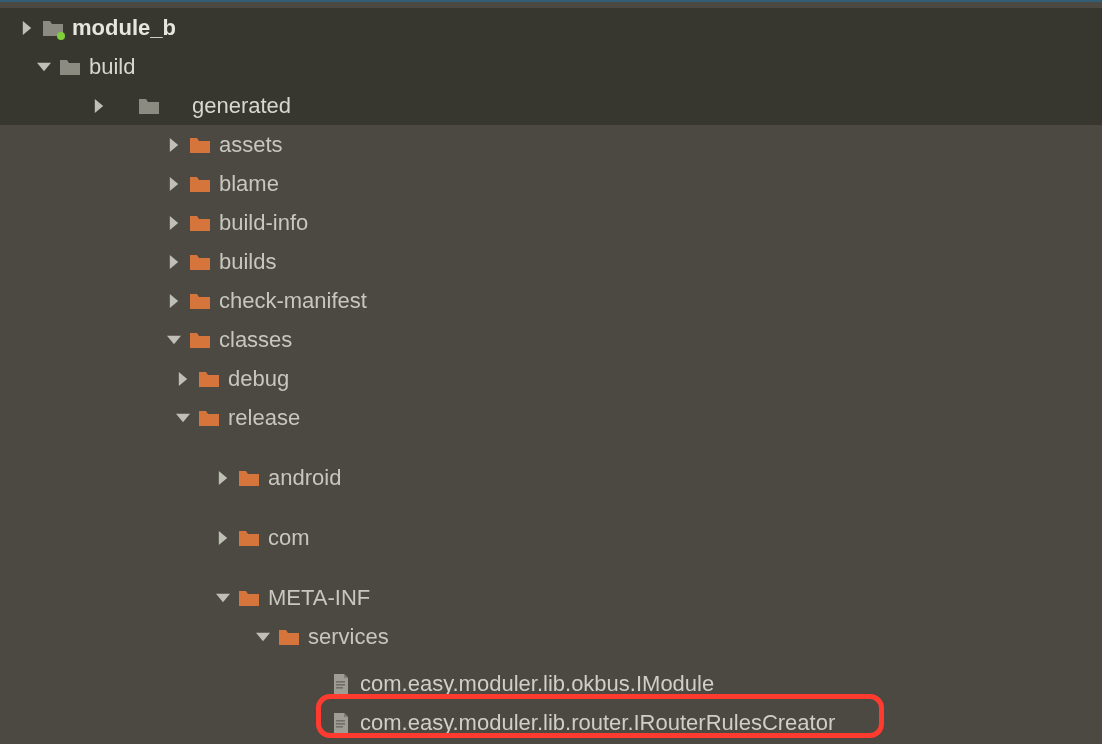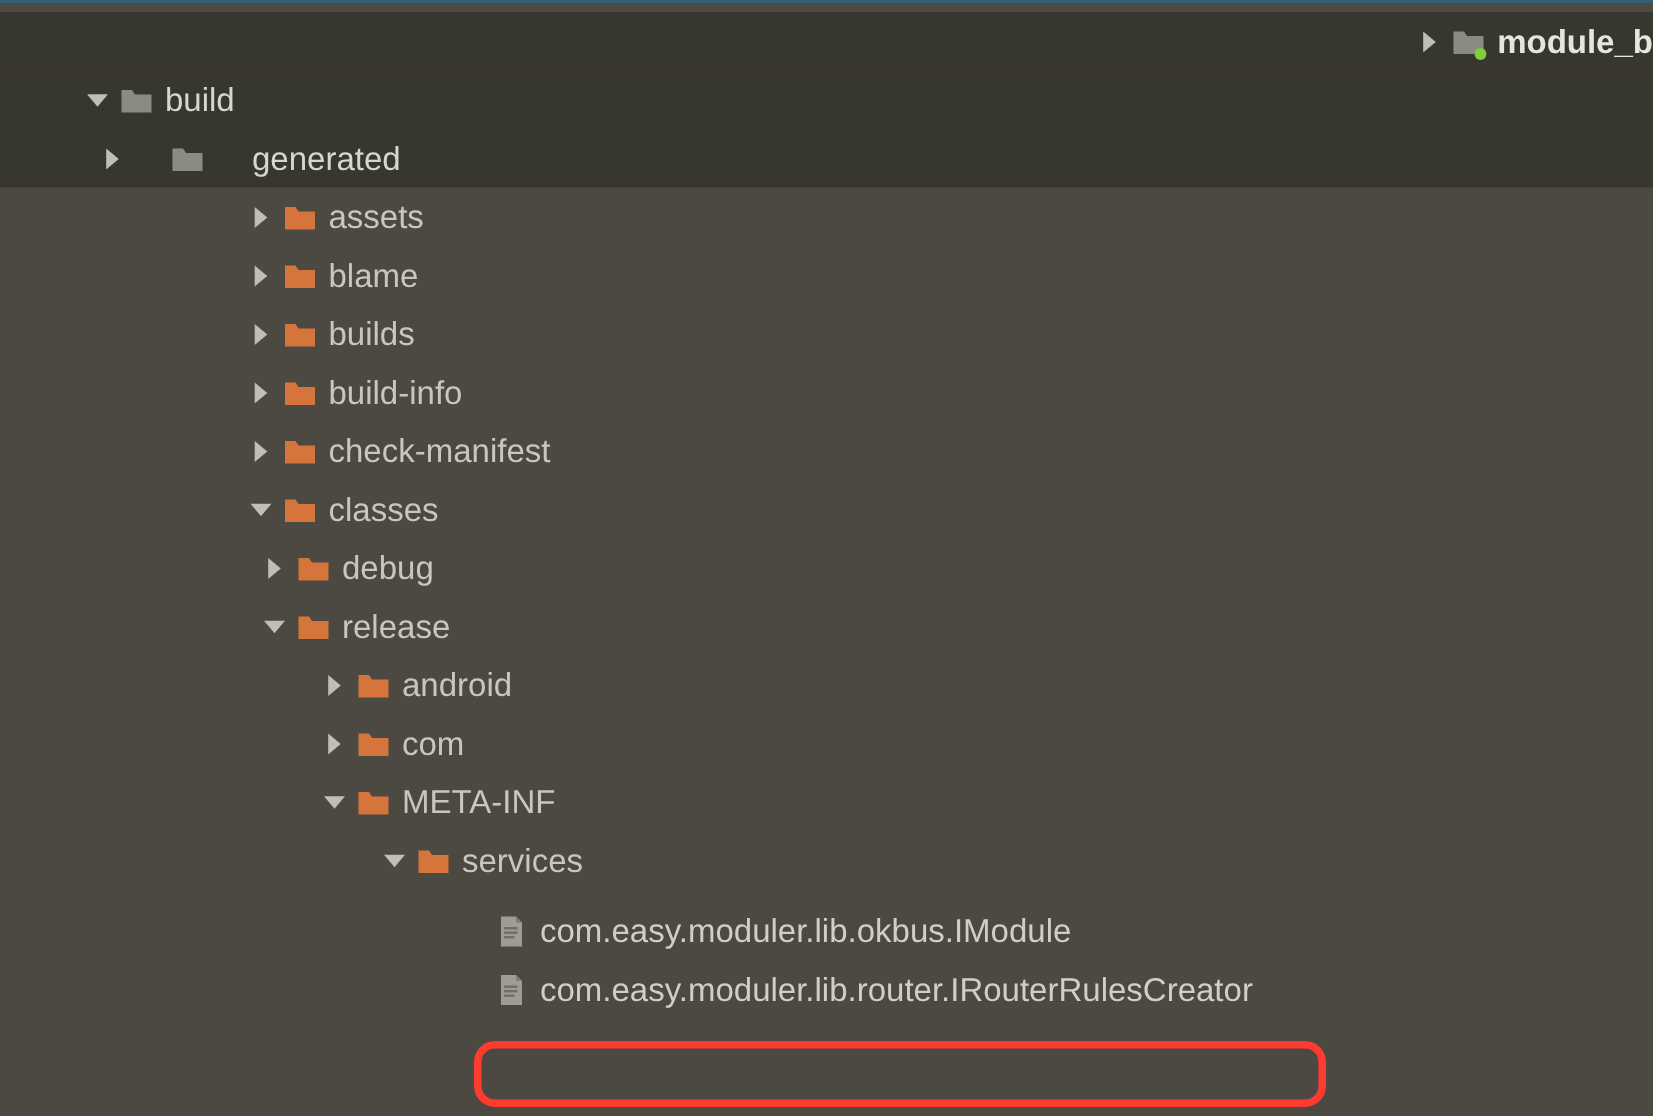--- a/index.html
+++ b/index.html
@@ -50,26 +50,26 @@
 
   
   .highlight-box {
     position: absolute;
     border: 5px solid #ff3b30;
     border-radius: 14px;
     pointer-events: none;
   }
 
   
-  .ind0  { padding-left: 36px; justify-content: flex-end; }
-  .ind1  { padding-left: 56px; }
-  .ind2  { padding-left: 66px; gap: 24px; }
+  .ind0  { padding-left: 18px; }
+  .ind1  { padding-left: 35px; }
+  .ind2  { padding-left: 90px; gap: 24px; }
   .ind3  { padding-left: 134px; margin-left: 31px; }
   .ind4  { padding-left: 174px; }
-  .ind5  { padding-left: 214px; }
+  .ind5  { padding-left: 214px; margin-top: 21px; }
   .ind6  { padding-left: 254px; }
   .ind8  { padding-left: 330px; align-items: flex-end; }
   .filelabel { color: #cfcfc6; }
   .folderlabel { color: #c7c7bf; }
 </style>
 </head>
 <body>
 
 <div class="tree">
 
@@ -152,35 +152,35 @@
     <span class="arrow">
       <svg width="14" height="14" viewBox="0 0 10 10">
           <path d="M2 0 L8 5 L2 10 Z" fill="#bfbfb6"></path>
         </svg>
     </span>
     <span class="icon">
       <svg width="22" height="20" viewBox="0 0 22 20">
         <path d="M1 3 L8 3 L10 6 L21 6 L21 18 L1 18 Z" fill="#d5743b"></path>
       </svg>
     </span>
+    <span class="label folderlabel">build-info</span>
+  </div>
+
+  <div class="row ind3">
+    <span class="arrow">
+      <svg width="14" height="14" viewBox="0 0 10 10">
+          <path d="M2 0 L8 5 L2 10 Z" fill="#bfbfb6"></path>
+        </svg>
+    </span>
+    <span class="icon">
+      <svg width="22" height="20" viewBox="0 0 22 20">
+        <path d="M1 3 L8 3 L10 6 L21 6 L21 18 L1 18 Z" fill="#d5743b"></path>
+      </svg>
+    </span>
     <span class="label folderlabel">builds</span>
-  </div>
-
-  <div class="row ind3">
-    <span class="arrow">
-      <svg width="14" height="14" viewBox="0 0 10 10">
-          <path d="M2 0 L8 5 L2 10 Z" fill="#bfbfb6"></path>
-        </svg>
-    </span>
-    <span class="icon">
-      <svg width="22" height="20" viewBox="0 0 22 20">
-        <path d="M1 3 L8 3 L10 6 L21 6 L21 18 L1 18 Z" fill="#d5743b"></path>
-      </svg>
-    </span>
-    <span class="label folderlabel">build-info</span>
   </div>
 
   <div class="row ind3">
     <span class="arrow">
       <svg width="14" height="14" viewBox="0 0 10 10">
           <path d="M2 0 L8 5 L2 10 Z" fill="#bfbfb6"></path>
         </svg>
     </span>
     <span class="icon">
       <svg width="22" height="20" viewBox="0 0 22 20">

